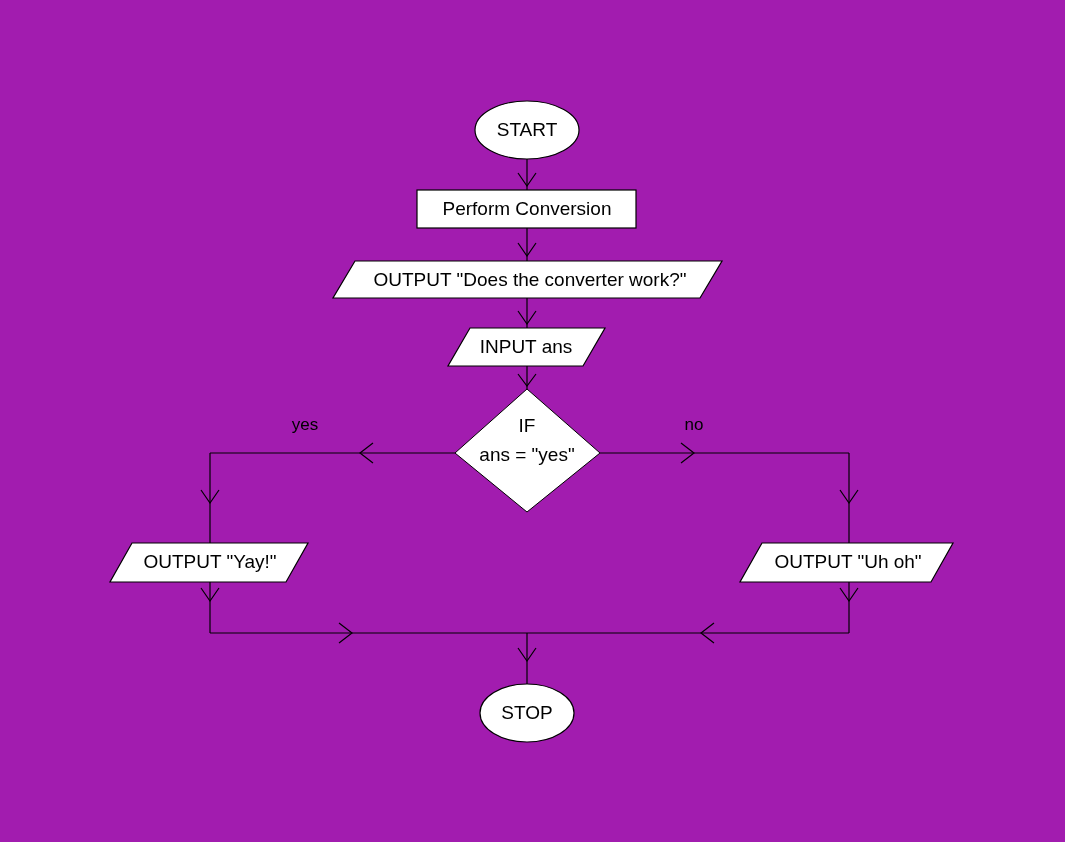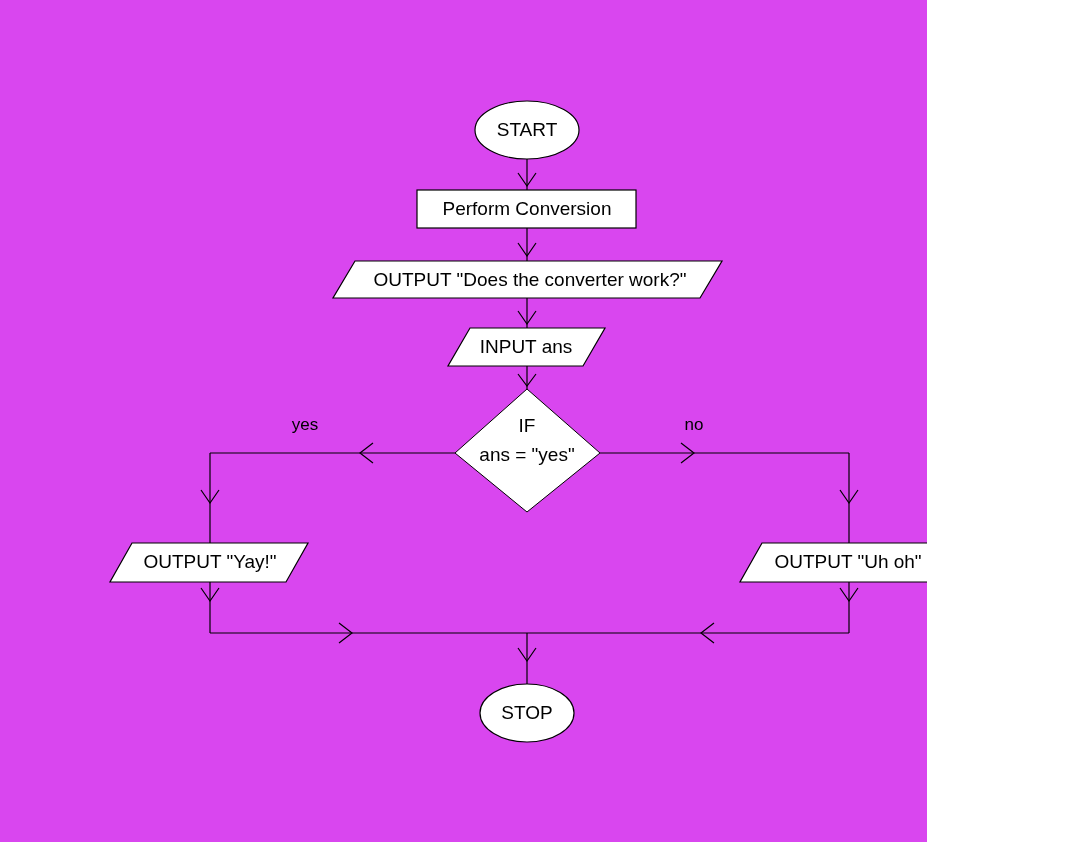--- a/index.html
+++ b/index.html
@@ -5,23 +5,23 @@
   html, body {
     margin: 0;
     padding: 0;
     background: #ffffff;
   }
   body {
     font-family: "Liberation Sans", sans-serif;
   }
   #canvas {
     position: relative;
-    width: 927px;
+    width: 1065px;
     height: 842px;
-    background: #d946ef;
+    background: #a21caf;
     overflow: hidden;
   }
   #flow-svg {
     position: absolute;
     top: 0;
     left: 0;
     width: 1065px;
     height: 842px;
   }
   .shape-outline {

